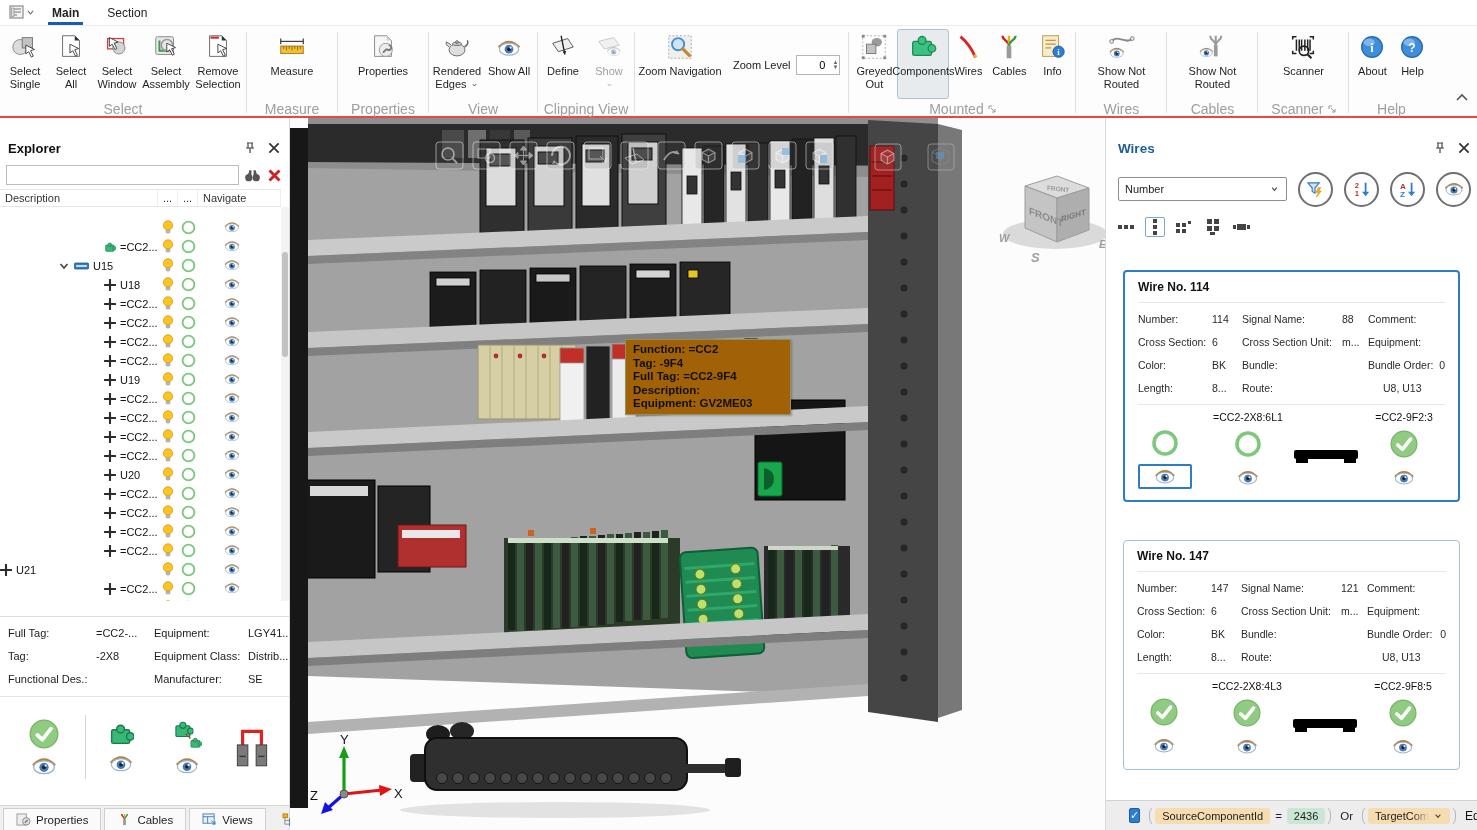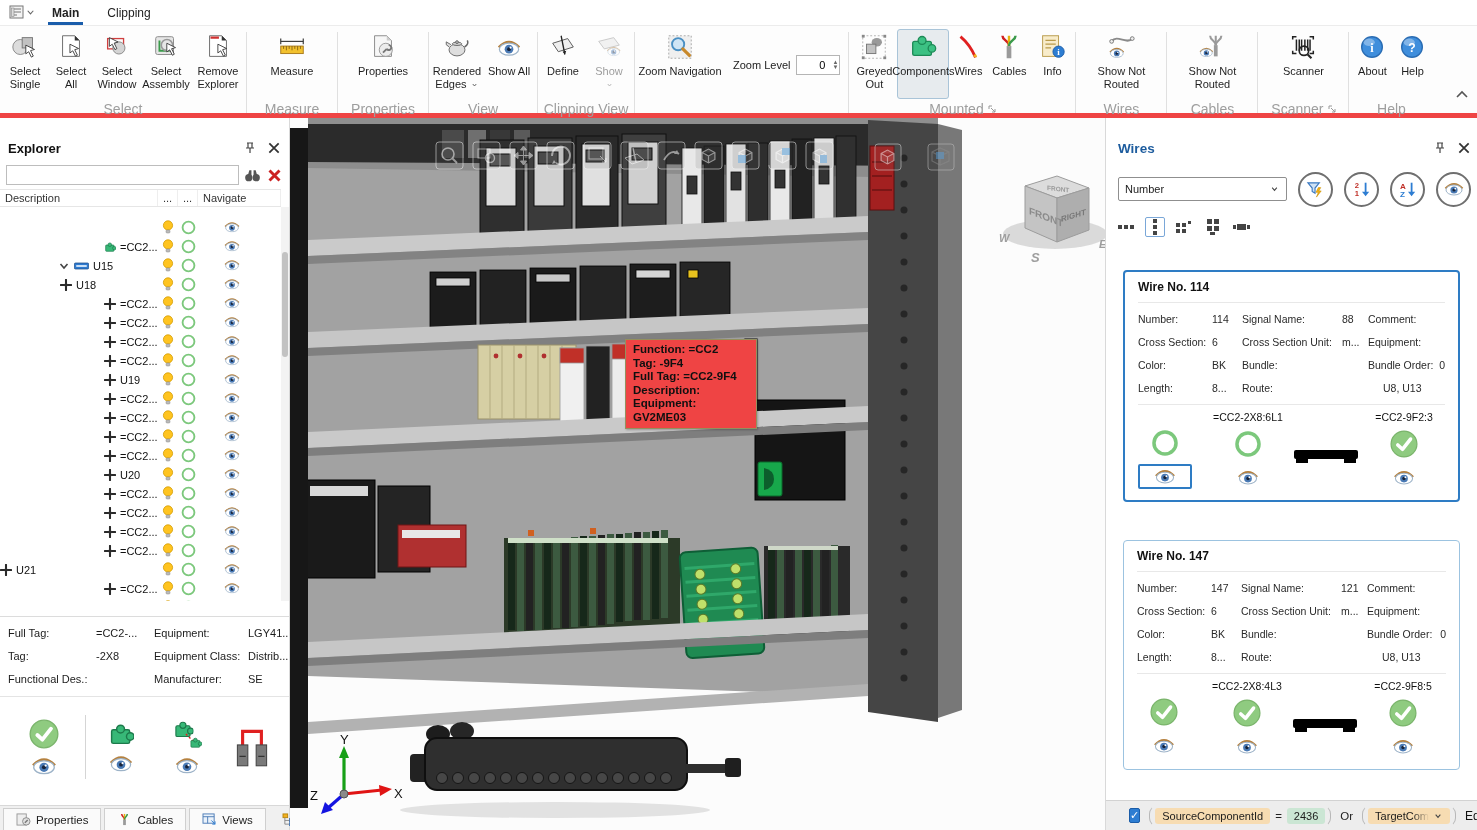--- a/index.html
+++ b/index.html
@@ -1,21 +1,21 @@
 <!DOCTYPE html>
 <html><head>
 <meta charset="utf-8">
 <style>
   * { box-sizing: border-box; margin: 0; padding: 0; }
   html,body { width:1477px; height:830px; overflow:hidden; background:#fff;
     font-family:"Liberation Sans","DejaVu Sans",sans-serif; color:#222; }
   .stage { position:relative; width:1477px; height:830px; background:#fff; }
 
   
-  .ribbon { position:absolute; top:0; left:0; width:1477px; height:118px; background:#fdfdfd; border-bottom:5px solid #ef4444; }
+  .ribbon { position:absolute; top:0; left:0; width:1477px; height:118px; background:#fdfdfd; border-bottom:2px solid #ef4444; }
   .tabrow { height:26px; display:flex; align-items:center; background:#fff; border-bottom:1px solid #ececec; }
   .appbtn { width:34px; height:22px; margin-left:4px; display:flex; align-items:center; justify-content:center; gap:2px; cursor:default; }
   .rtab { padding:4px 14px; font-size:12px; color:#222; position:relative; }
   .rtab.active { font-weight:bold; }
   .rtab.active::after { content:""; position:absolute; left:10px; right:10px; bottom:-1px; height:3px; background:#1a5dab; }
   .rbody { display:flex; align-items:stretch; height:91px; padding-left:2px; }
   .rgroup { display:flex; flex-direction:column; }
   .rbtns { flex:1; display:flex; align-items:flex-start; padding-top:3px; }
   .rgname { height:16px; font-size:14px; color:#9e9e9e; text-align:center; display:flex; align-items:center; justify-content:center; gap:4px; }
   .rsep { width:1px; background:#e0e0e0; margin:6px 2px 4px 2px; }
@@ -66,21 +66,21 @@
   .xidiv { width:1px; height:64px; background:#d5d5d5; margin:0 2px; }
   .xp-tabs { position:absolute; bottom:0; left:0; right:0; height:25px; background:#f0f0f0; border-top:1px solid #d8d8d8; display:flex; align-items:flex-end; }
   .xtab { height:22px; display:flex; align-items:center; gap:5px; font-size:11.5px; color:#222; padding:0 12px;
     border:1px solid #cfcfcf; border-bottom:none; background:#fafafa; margin-left:3px; }
   .xtab.active { border-color:transparent; background:transparent; }
   .ticon { width:15px; height:13px; }
 
   
   .viewport { position:absolute; top:118px; left:290px; width:815px; height:712px; background:#fcfcfc; overflow:hidden; }
   .viewport > svg.scene { position:absolute; top:0; left:0; }
-  .tooltip { position:absolute; left:335px; top:221px; width:132px; background:#ef4444; border:1px solid #93905e;
+  .tooltip { position:absolute; left:335px; top:221px; width:166px; background:#a16207; border:1px solid #93905e;
     padding:3px 7px; font-size:11.5px; font-weight:bold; color:#101010; line-height:13.6px; box-shadow:1px 1px 2px rgba(0,0,0,.25); }
 
   
   .rightpanel { position:absolute; top:118px; left:1105px; width:372px; height:712px; background:#fff; border-left:1px solid #d9d9d9; }
   .wp-header { position:absolute; top:18px; left:0; right:0; height:24px; display:flex; align-items:center; padding:0 6px 0 12px; }
   .wp-title { font-size:13.5px; font-weight:bold; color:#1d5c9e; flex:1; }
   .wp-sortrow { position:absolute; top:52px; left:12px; right:6px; height:38px; display:flex; align-items:center; gap:11px; }
   .wp-select { width:182px; height:24px; border:1px solid #8f8f8f; border-radius:2px; background:#fff; display:flex; align-items:center; font-size:11px; padding:0 6px; color:#222; }
   .wp-select .sel-txt { flex:1; }
   .cbtn { width:35px; height:35px; border:2px solid #6f6f6f; border-radius:50%; background:#fff; display:flex; align-items:center; justify-content:center; flex:none; }
@@ -190,21 +190,21 @@
         <svg width="16" height="15" viewBox="0 0 16 15">
             <rect x="1" y="1" width="13" height="12" fill="#f4f4f4" stroke="#777"></rect>
             <path d="M3.5 4 H12 M3.5 7 H12 M3.5 10 H8" stroke="#777" stroke-width="1.2"></path>
             <rect x="2.5" y="3" width="2.5" height="8.5" fill="#dcdcdc" stroke="#888" stroke-width="0.6"></rect>
           </svg>
         <svg width="7" height="5" viewBox="0 0 10 7">
             <path d="M1 1 L5 5.5 L9 1" fill="none" stroke="#666" stroke-width="1.5"></path>
           </svg>
       </div>
       <div class="rtab active">Main</div>
-      <div class="rtab">Clipping</div>
+      <div class="rtab">Section</div>
     </div>
 
     <div class="rbody">
 
       <div class="rgroup">
         <div class="rbtns">
           <div class="rbtn">
             <svg class="ricon" viewBox="0 0 32 32">
                 <circle cx="11" cy="16" r="8" fill="#dcdcdc" stroke="#888"></circle>
                 <rect x="13" y="6" width="11" height="11" fill="#c2c2c2" stroke="#777"></rect>
@@ -237,21 +237,21 @@
               </svg>
             <div class="rlabel">Select Assembly</div>
           </div>
           <div class="rbtn wide">
             <svg class="ricon" viewBox="0 0 32 32">
                 <path d="M7 4 H20 L25 9 V26 H7 Z" fill="#fff" stroke="#666"></path>
                 <path d="M20 4 L20 9 H25 Z" fill="#333"></path>
                 <path d="M8 6 H17" stroke="#d03030" stroke-width="2.4"></path>
                 <use href="#cursor" x="14" y="12" width="13" height="15"></use>
               </svg>
-            <div class="rlabel">Remove Explorer</div>
+            <div class="rlabel">Remove Selection</div>
           </div>
         </div>
         <div class="rgname">
             <span>Select</span>
           </div>
       </div>
       <div class="rsep"></div>
 
       <div class="rgroup">
         <div class="rbtns">
@@ -576,21 +576,21 @@
               <use href="#ring"></use>
             </svg>
           </span>
           <span class="tcell tnav">
             <svg class="ic ic16" viewBox="0 0 20 14">
               <use href="#eye"></use>
             </svg>
           </span>
         </div>
         <div class="trow">
-          <span class="tcell tdesc" style="padding-left:60px">
+          <span class="tcell tdesc" style="padding-left:104px">
             <svg class="ic ic13" viewBox="0 0 14 14">
               <use href="#component"></use>
             </svg>
             <span class="tlabel">U18</span>
           </span>
           <span class="tcell tc1">
             <svg class="ic ic13" viewBox="0 0 12 14">
               <use href="#bulb"></use>
             </svg>
           </span>

